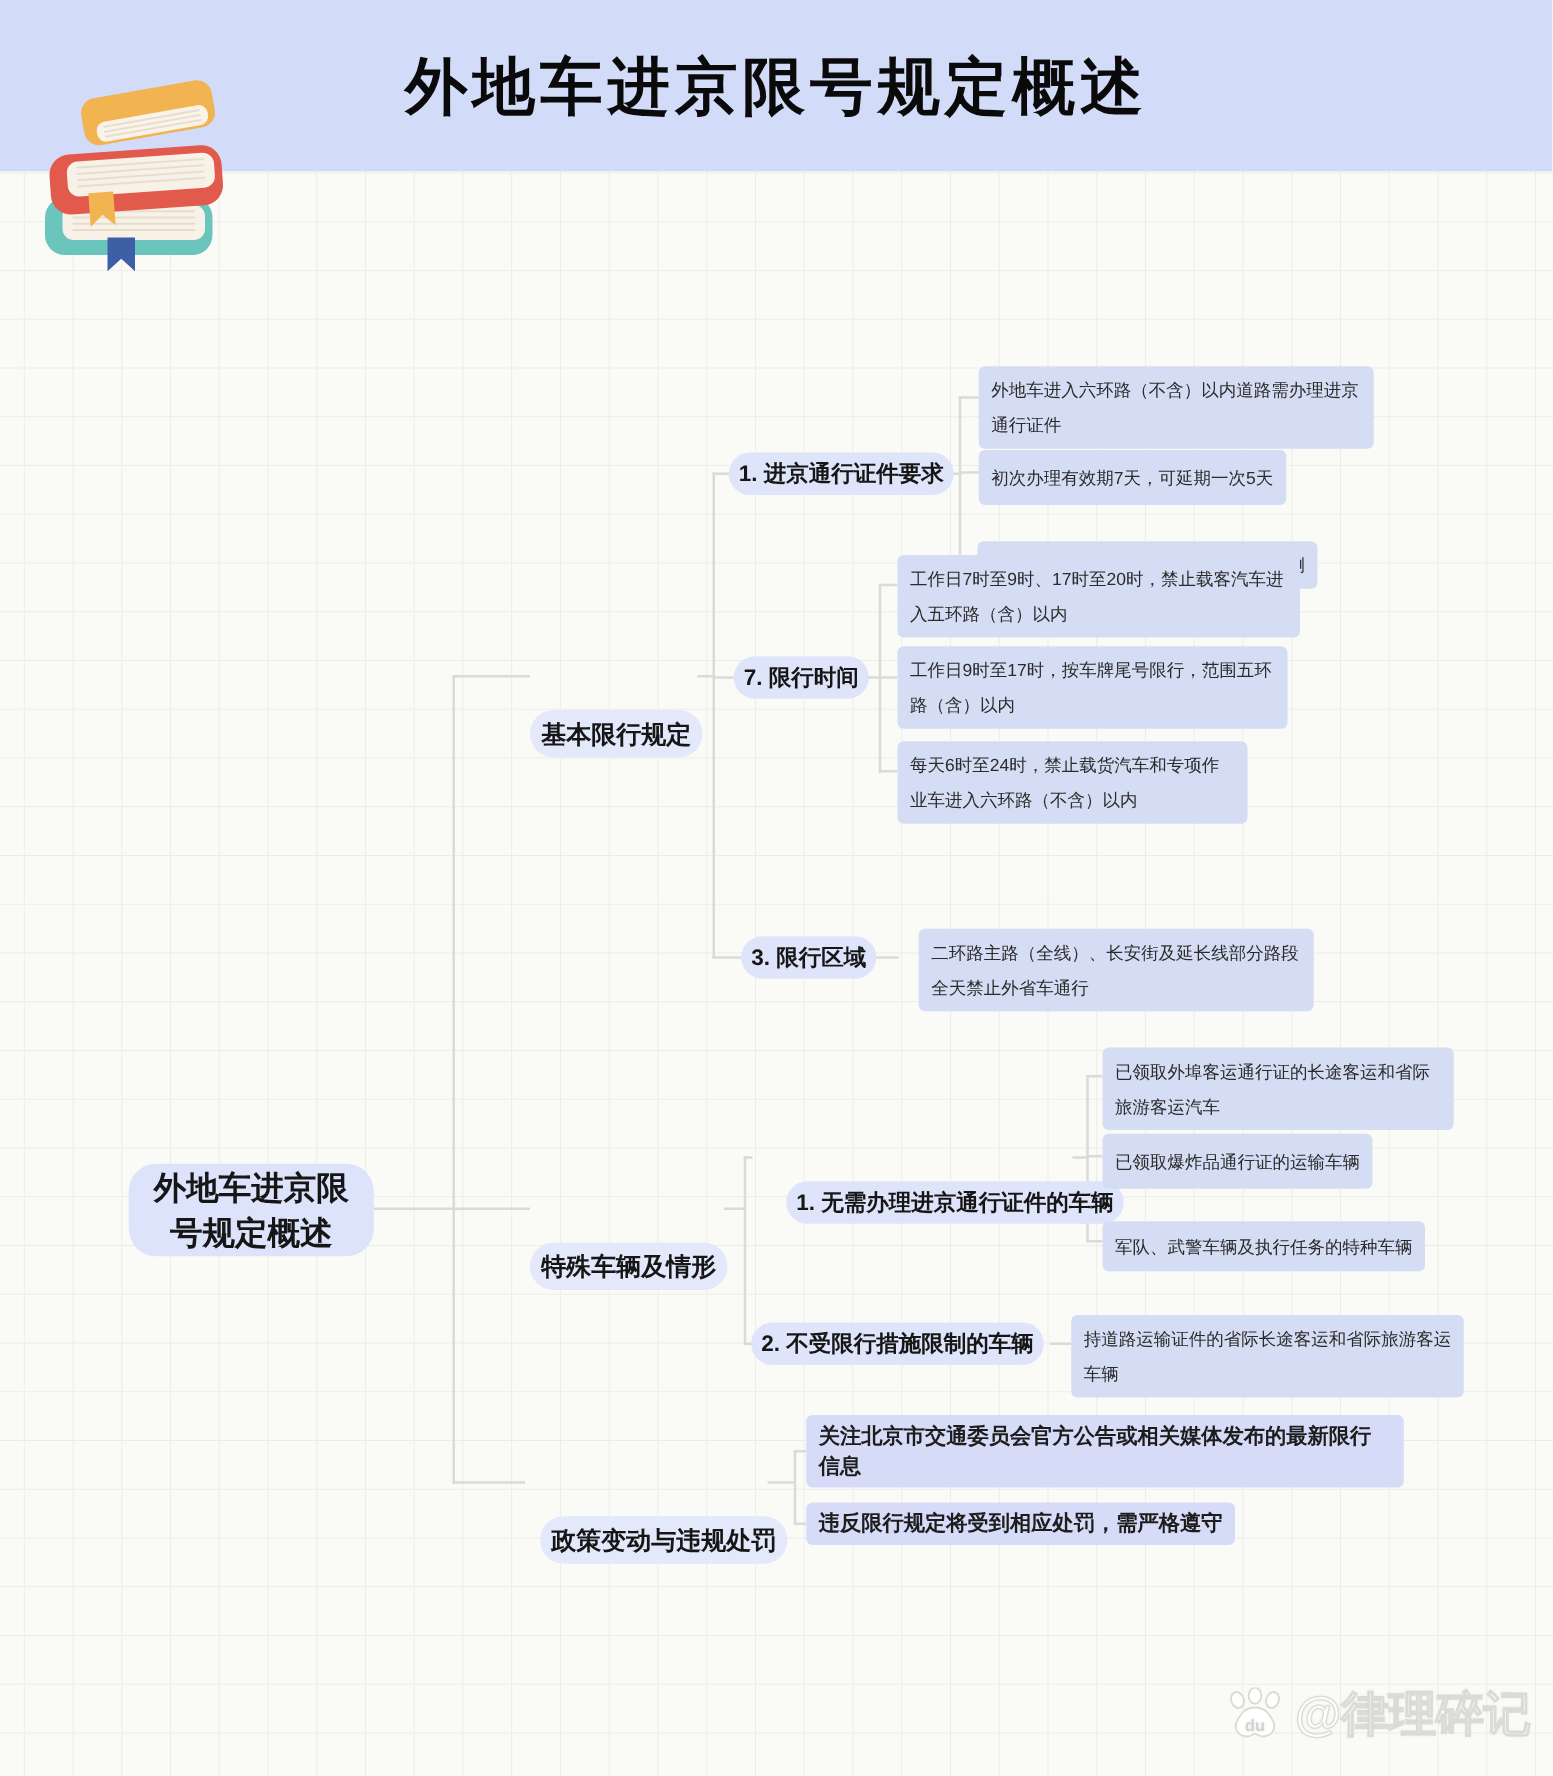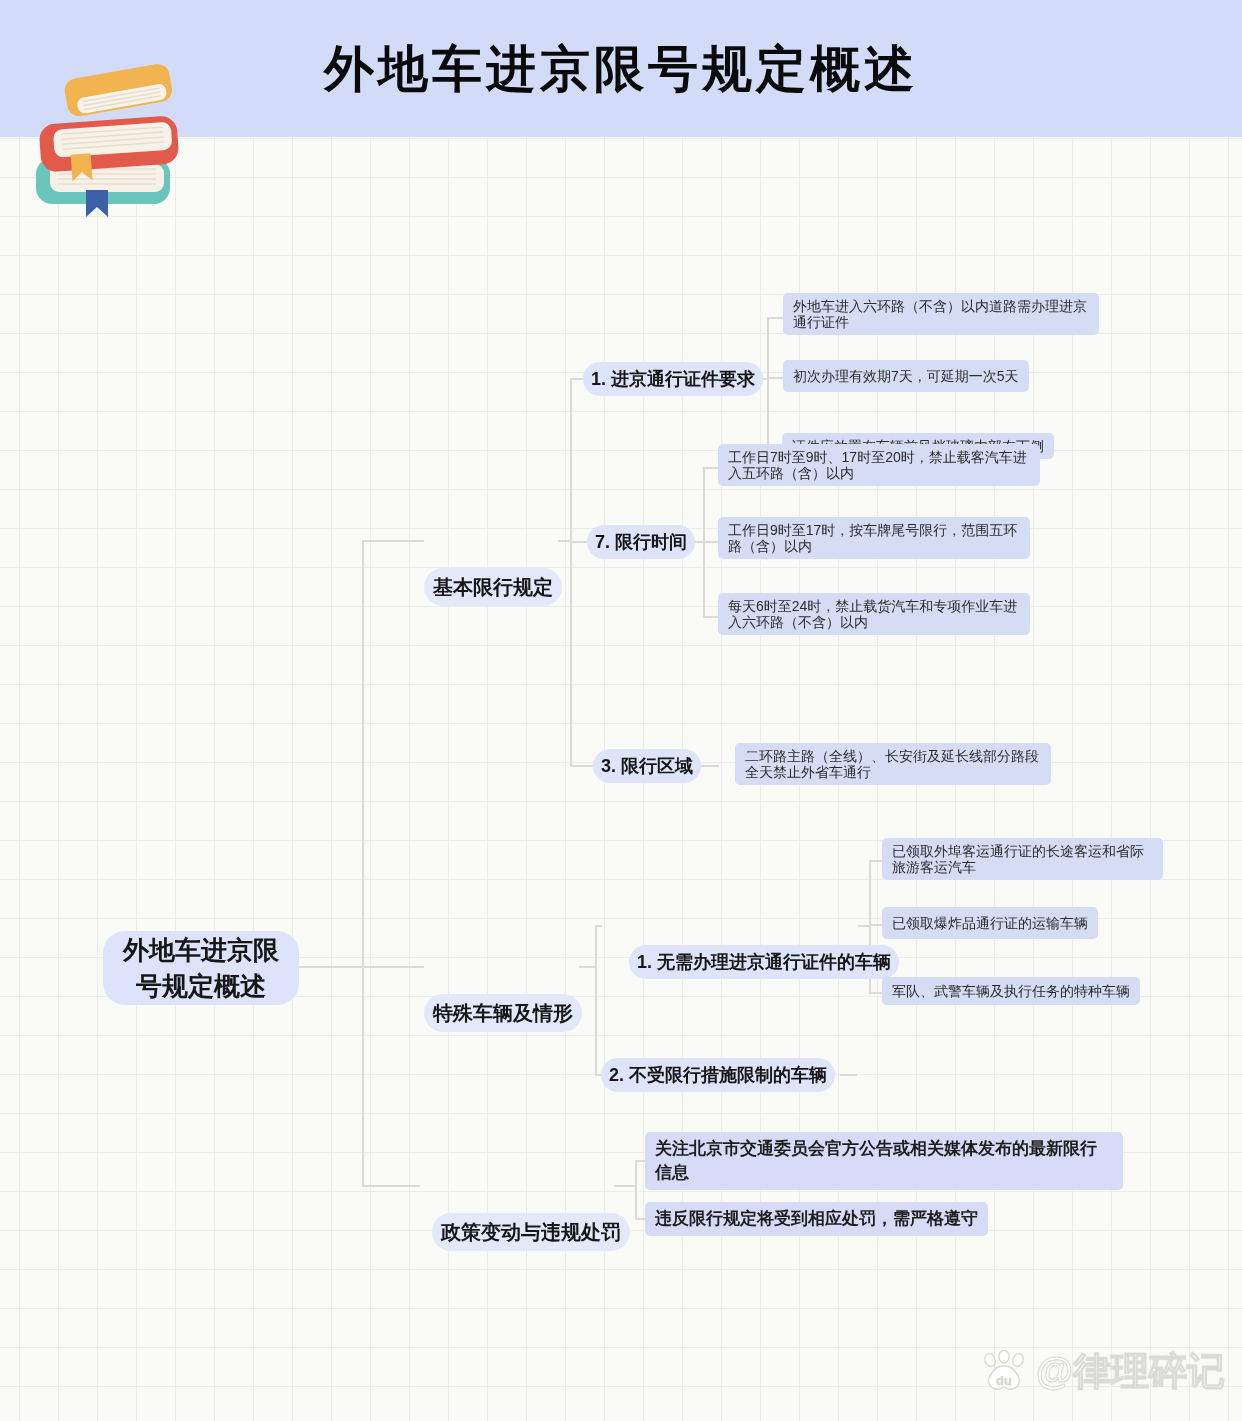--- a/index.html
+++ b/index.html
@@ -45,21 +45,21 @@
     height:38px;background:#e3e8fb;border-radius:19px;
     font-size:20px;padding:0 9px;white-space:nowrap;margin-top:46px;
   }
   .child{
     height:34px;background:#dee4fa;border-radius:17px;
     font-size:18px;padding:0 8px;white-space:nowrap;
   }
   .leaf{
     position:absolute;box-sizing:border-box;
     background:#d4ddf4;border-radius:5px;
-    font-size:14px;line-height:16px;color:#2b2b2b;
+    font-size:14px;line-height:28px;color:#2b2b2b;
     padding:5px 10px;
   }
   .leaf.nw{white-space:nowrap;}
   .leaf.p8{padding-top:8px;padding-bottom:8px;}
   .leaf.p6{padding-top:6px;padding-bottom:6px;}
   .leaf.bold{
     background:#d6dbf7;font-weight:bold;font-size:17px;line-height:24px;color:#1d1d1d;
   }
   .ln{position:absolute;background:#dadad7;}
   .ln.h{height:2px;}
@@ -157,31 +157,32 @@
   <div class="node child" style="left:583px;top:362px;">1. 进京通行证件要求</div>
   <div class="node child" style="left:587px;top:525px;">7. 限行时间</div>
   <div class="node child" style="left:593px;top:749px;">3. 限行区域</div>
 
   <div class="leaf" style="left:783px;top:293px;width:316px;">外地车进入六环路（不含）以内道路需办理进京通行证件</div>
   <div class="leaf nw p8" style="left:783px;top:360px;">初次办理有效期7天，可延期一次5天</div>
   <div class="leaf nw" style="left:782px;top:433px;">证件应放置在车辆前风挡玻璃内部左下侧</div>
 
   <div class="leaf" style="left:718px;top:444px;width:322px;">工作日7时至9时、17时至20时，禁止载客汽车进入五环路（含）以内</div>
   <div class="leaf" style="left:718px;top:517px;width:312px;">工作日9时至17时，按车牌尾号限行，范围五环路（含）以内</div>
-  <div class="leaf" style="left:718px;top:593px;width:312px;">每天6时至24时，禁止载货汽车和专项作业车进入六环路（不含）以内</div>
+  <div class="leaf" style="left:718px;top:593px;width:280px;">每天6时至24时，禁止载货汽车和专项作业车进入六环路（不含）以内</div>
 
   <div class="leaf" style="left:719px;top:743px;width:316px;margin-left:16px;">二环路主路（全线）、长安街及延长线部分路段全天禁止外省车通行</div>
 
   <div class="node child" style="left:601px;top:945px;margin-left:28px;">1. 无需办理进京通行证件的车辆</div>
   <div class="node child" style="left:601px;top:1058px;">2. 不受限行措施限制的车辆</div>
 
   <div class="leaf" style="left:882px;top:838px;width:281px;">已领取外埠客运通行证的长途客运和省际旅游客运汽车</div>
   <div class="leaf nw p8" style="left:882px;top:907px;">已领取爆炸品通行证的运输车辆</div>
   <div class="leaf nw p6" style="left:882px;top:977px;">军队、武警车辆及执行任务的特种车辆</div>
 
+  <div class="leaf" style="left:857px;top:1052px;width:314px;">持道路运输证件的省际长途客运和省际旅游客运车辆</div>
 
   <div class="leaf bold" style="left:645px;top:1132px;width:478px;">关注北京市交通委员会官方公告或相关媒体发布的最新限行信息</div>
   <div class="leaf bold nw" style="left:645px;top:1202px;">违反限行规定将受到相应处罚，需严格遵守</div>
 
   <div class="watermark">
     <svg width="48" height="44" viewBox="0 0 48 44">
       <g fill="#ffffff" stroke="#dadad6" stroke-width="1.5">
         <ellipse cx="10" cy="10" rx="5" ry="6.5" transform="rotate(-20 10 10)"></ellipse>
         <ellipse cx="24" cy="6.5" rx="5" ry="6.5"></ellipse>
         <ellipse cx="38" cy="10" rx="5" ry="6.5" transform="rotate(20 38 10)"></ellipse>

